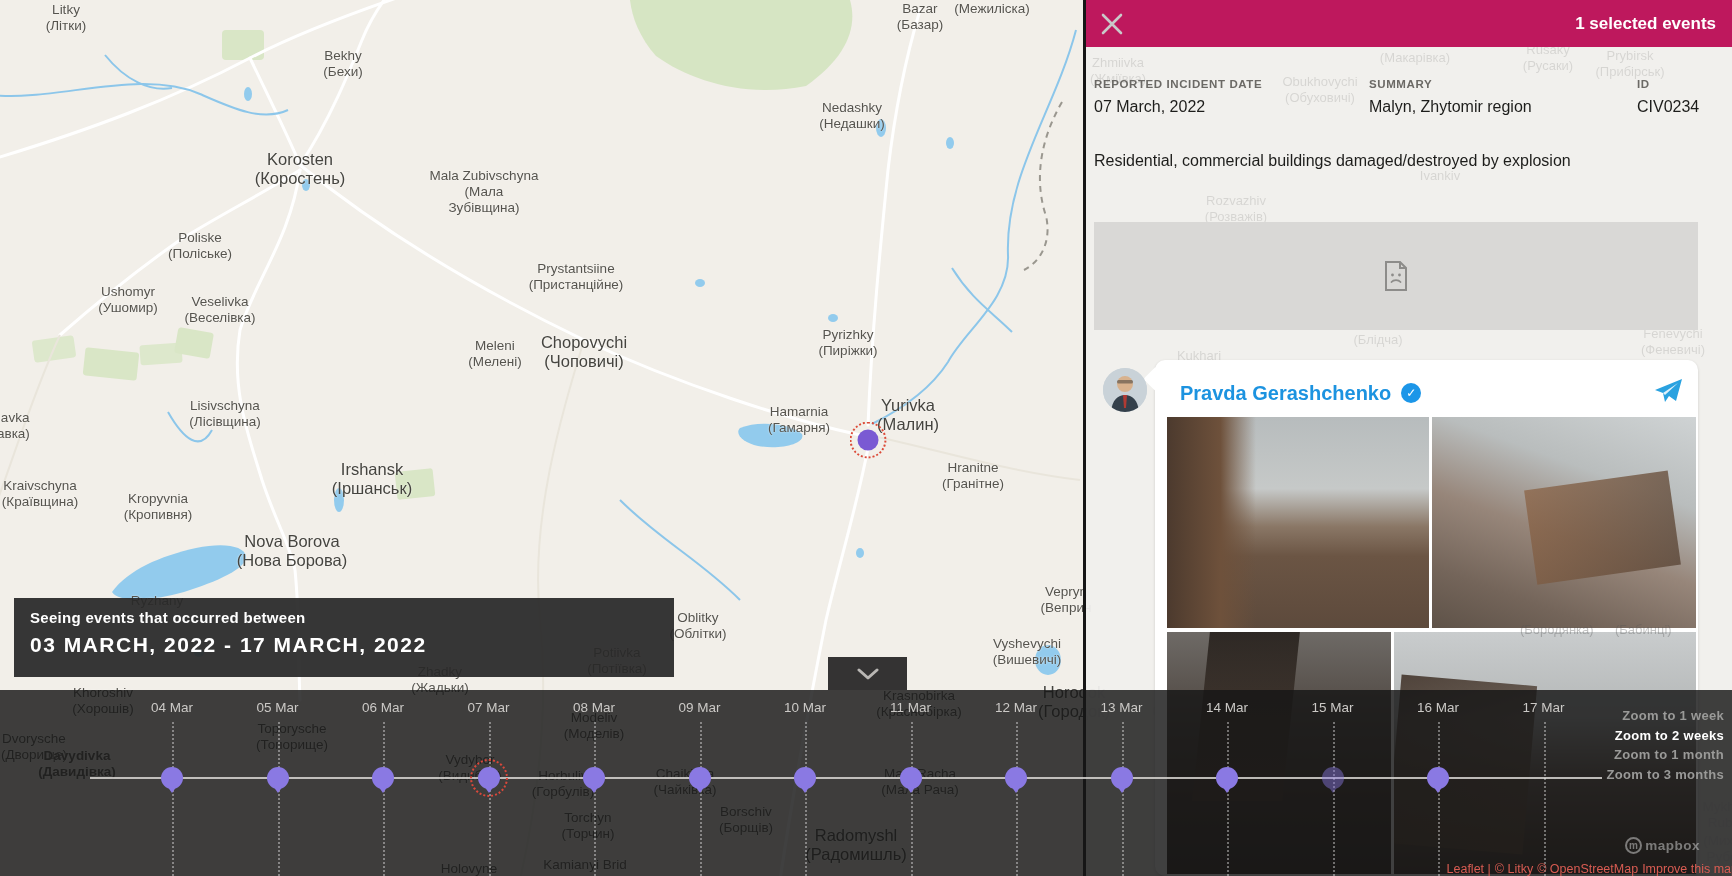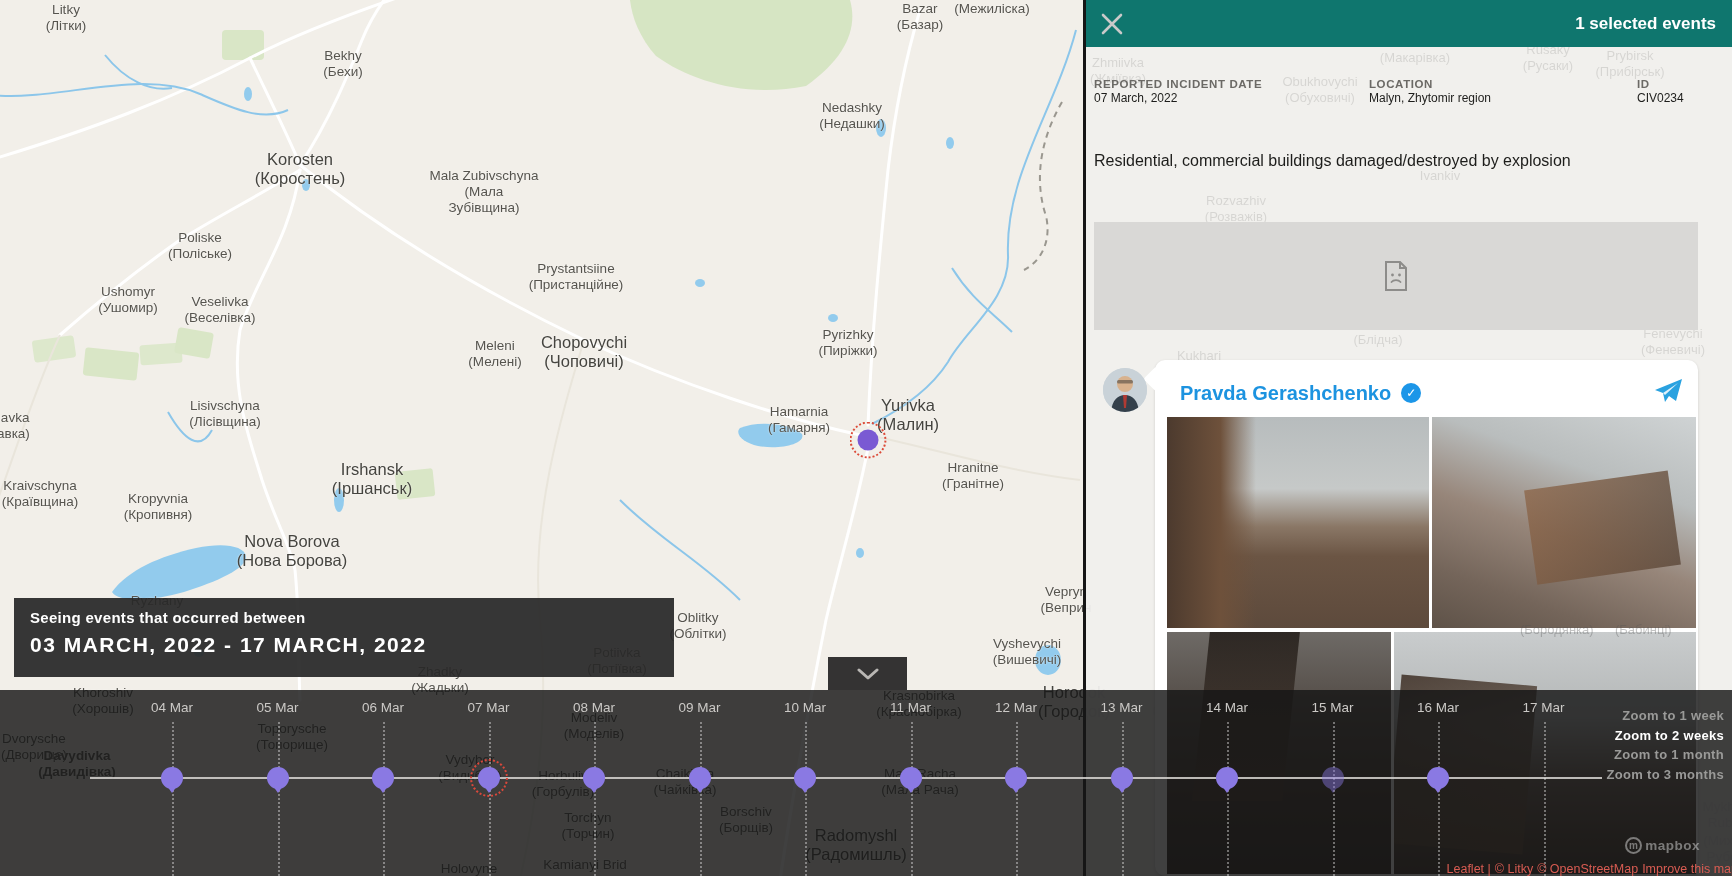--- a/index.html
+++ b/index.html
@@ -56,31 +56,31 @@
     color:#d85c52;}
   #attribution span{margin-left:4px;}
   #mapbox-logo{position:absolute;right:32px;bottom:22px;display:flex;align-items:center;
     color:rgba(200,200,200,.55);font-weight:bold;font-size:13.5px;letter-spacing:.5px;}
   #mapbox-logo .circ{width:17px;height:17px;border-radius:50%;border:2px solid rgba(200,200,200,.55);
     display:inline-flex;align-items:center;justify-content:center;font-size:10px;margin-right:3px;}
 
   
   #panel{position:absolute;left:1083px;top:0;width:649px;height:876px;
     border-left:3px solid #161616;background:rgba(240,239,237,.95);}
-  #panel-header{position:absolute;left:0;top:0;width:100%;height:47px;background:#0f766e;
+  #panel-header{position:absolute;left:0;top:0;width:100%;height:47px;background:#be185d;
     display:flex;align-items:center;}
   #close-btn{margin-left:8px;cursor:pointer;width:36px;height:36px;display:flex;
     align-items:center;justify-content:center;}
   #sel-count{margin-left:auto;margin-right:16px;color:#fff;font-weight:bold;font-size:17px;}
   .ghost{position:absolute;transform:translateX(-50%);text-align:center;white-space:nowrap;
     color:#3a3a38;opacity:.14;font-size:13px;line-height:1.2;}
   #fields{position:absolute;left:8px;top:78px;display:flex;}
   .field{}
   .f-label{font-size:11.5px;font-weight:bold;letter-spacing:.6px;color:#6b6965;}
-  .f-value{font-size:12px;color:#1d1d1b;margin-top:1px;}
+  .f-value{font-size:16px;color:#1d1d1b;margin-top:8px;}
   #summary-block{position:absolute;left:8px;top:143px;width:600px;}
   #media-placeholder{position:absolute;left:8px;top:222px;width:604px;height:108px;
     background:#d9d8d6;display:flex;align-items:center;justify-content:center;}
 
   
   #embed-card{position:absolute;left:69px;top:360px;width:543px;height:516px;
     background:#fff;border-radius:10px;box-shadow:0 1px 3px rgba(0,0,0,.15);}
   #embed-card::before{content:"";position:absolute;left:-8px;top:10px;width:18px;height:18px;
     background:#fff;transform:rotate(45deg);border-radius:3px;}
   #avatar{position:absolute;left:-52px;top:8px;width:44px;height:44px;border-radius:50%;
@@ -445,21 +445,21 @@
       </div>
       <div id="sel-count">1 selected events</div>
     </div>
 
     <div id="fields">
         <div class="field" style="width: 275px;">
           <div class="f-label">REPORTED INCIDENT DATE</div>
           <div class="f-value">07 March, 2022</div>
         </div>
         <div class="field" style="width: 268px;">
-          <div class="f-label">LOCATION</div>
+          <div class="f-label">SUMMARY</div>
           <div class="f-value">Malyn, Zhytomir region</div>
         </div>
         <div class="field">
           <div class="f-label">ID</div>
           <div class="f-value">CIV0234</div>
         </div>
       </div>
 
     <div id="summary-block">
       <div class="f-value" style="font-size:16px;margin-top:9px;">Residential, commercial buildings damaged/destroyed by explosion</div>

